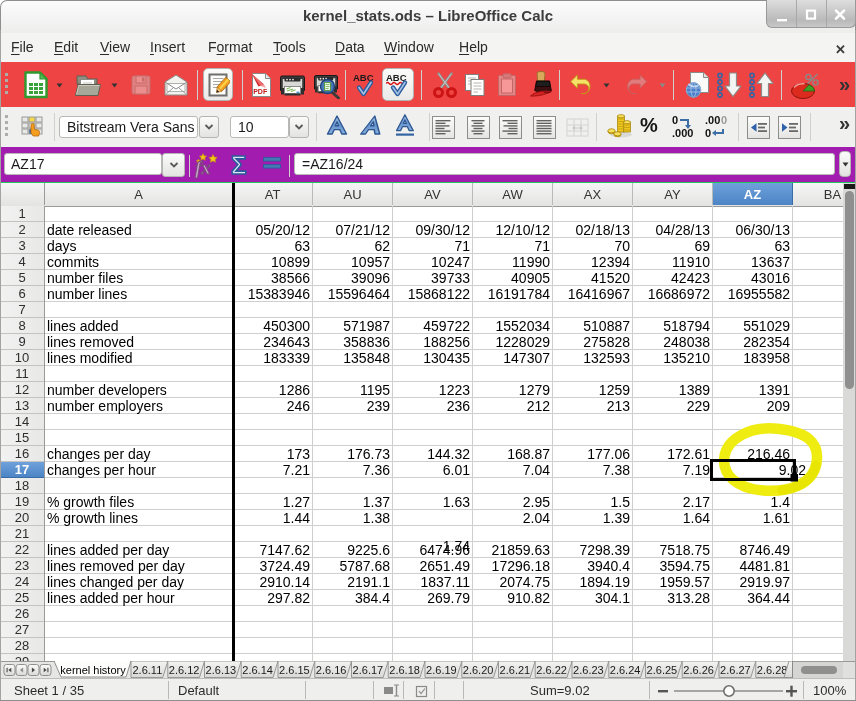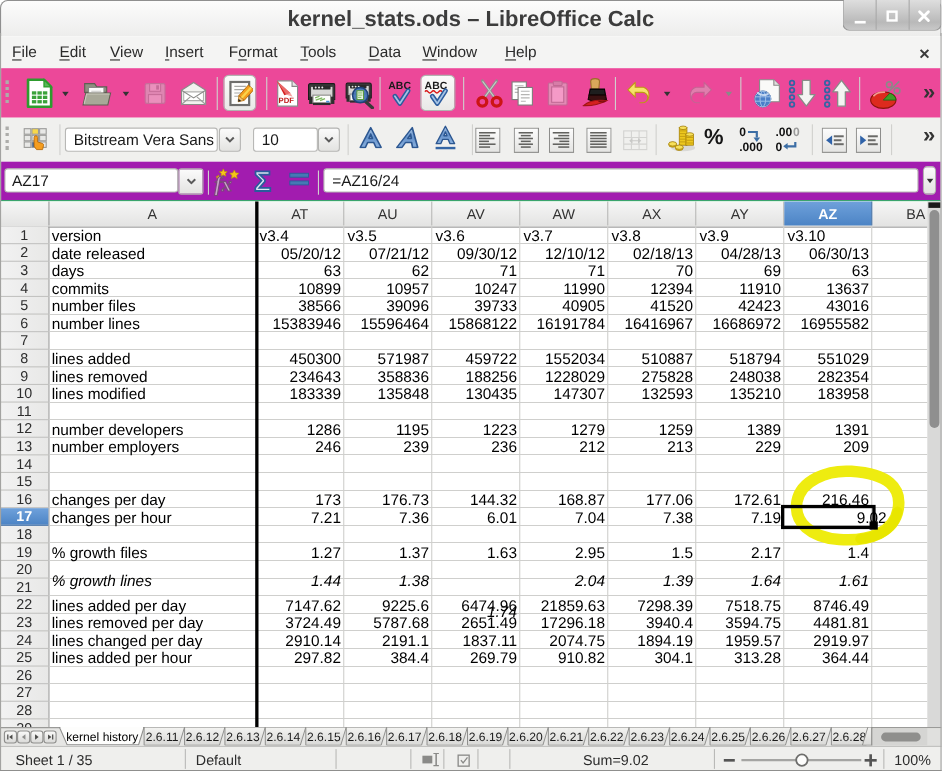--- a/index.html
+++ b/index.html
@@ -2,32 +2,32 @@
 <html><head>
 <meta charset="utf-8">
 <style>
 html,body{margin:0;padding:0;width:856px;height:701px;overflow:hidden;background:#fff;
   font-family:"Liberation Sans",sans-serif;}
 #app{position:absolute;left:0;top:0;width:856px;height:701px;}
 .abs{position:absolute;}
 
 #titlebar{left:0;top:0;width:854px;height:32px;border:1px solid #8f8f8f;border-bottom:none;
   border-radius:7px 7px 0 0;background:linear-gradient(#fcfcfc,#ededec);}
-#title-text{left:0;top:7px;width:856px;text-align:center;font-weight:bold;font-size:20px;color:#3c3c3c;}
+#title-text{left:0;top:7px;width:856px;text-align:center;font-weight:bold;font-size:15px;color:#3c3c3c;}
 #winbtns{left:766px;top:0;width:88px;height:27px;background:linear-gradient(#dedede,#b9b9b9 75%,#c8c8c8);
   border:1px solid #999;border-top:none;border-radius:0 0 6px 6px;}
 #winbtns .bsep{position:absolute;top:0;width:1px;height:27px;background:#a8a8a8;}
 #winbtns svg{position:absolute;top:8px;}
 
 #menubar{left:1px;top:33px;width:854px;height:29px;background:#f4f4f3;}
 .menu-item{position:absolute;top:39px;font-size:14px;color:#2a2a2a;}
 .menu-item u{text-decoration:underline;text-underline-offset:2px;}
 #menu-close{left:835px;top:42px;font-size:13px;font-weight:bold;color:#3a3a3a;}
 
-#toolbar1{left:1px;top:62px;width:854px;height:45px;background:#ec4899;}
+#toolbar1{left:1px;top:62px;width:854px;height:45px;background:#ef4444;}
 #toolbar2{left:1px;top:107px;width:854px;height:40px;background:#f0f0ee;}
 #formulabar{left:1px;top:147px;width:854px;height:35px;background:#a21caf;border-bottom:7px solid #22c55e;}
 .grip{position:absolute;left:4px;width:3px;background-image:repeating-linear-gradient(to bottom,#adadaa 0 3px,transparent 3px 6px);}
 .tsep{position:absolute;width:1px;background:#d0d0cd;}
 .ibtn{position:absolute;}
 .combo{position:absolute;background:#fff;border:1px solid #b8b8b6;border-radius:3px;font-size:14px;color:#1a1a1a;}
 .combo-btn{position:absolute;background:linear-gradient(#fbfbfb,#e3e3e1);border:1px solid #b4b4b2;border-radius:3px;}
 .combo-btn svg{position:absolute;left:50%;top:50%;transform:translate(-50%,-50%);}
 .chev{width:10px;height:6px;}
 
@@ -547,30 +547,20 @@
 <div class="rowhead" style="top:448px;">29</div>
       </div>
     <div id="cells">
         <div class="vline" style="left:267px;"></div>
 <div class="vline" style="left:347px;"></div>
 <div class="vline" style="left:427px;"></div>
 <div class="vline" style="left:507px;"></div>
 <div class="vline" style="left:587px;"></div>
 <div class="vline" style="left:667px;"></div>
 <div class="vline" style="left:747px;"></div>
-        <div class="row" style="top:0px;">
-          <span class="c0">version</span>
-          <span class="ver" style="left:191px;">v3.4</span>
-          <span class="ver" style="left:271px;">v3.5</span>
-          <span class="ver" style="left:351px;">v3.6</span>
-          <span class="ver" style="left:431px;">v3.7</span>
-          <span class="ver" style="left:511px;">v3.8</span>
-          <span class="ver" style="left:591px;">v3.9</span>
-          <span class="ver" style="left:671px;">v3.10</span>
-        </div>
 <div class="row" style="top:16px;">
           <span class="c0">date released</span>
           <span class="num" style="left:188px;">05/20/12</span>
           <span class="num" style="left:268px;">07/21/12</span>
           <span class="num" style="left:348px;">09/30/12</span>
           <span class="num" style="left:428px;">12/10/12</span>
           <span class="num" style="left:508px;">02/18/13</span>
           <span class="num" style="left:588px;">04/28/13</span>
           <span class="num" style="left:668px;">06/30/13</span>
         </div>
@@ -687,21 +677,21 @@
 <div class="row" style="top:288px;">
           <span class="c0">% growth files</span>
           <span class="num" style="left:188px;">1.27</span>
           <span class="num" style="left:268px;">1.37</span>
           <span class="num" style="left:348px;">1.63</span>
           <span class="num" style="left:428px;">2.95</span>
           <span class="num" style="left:508px;">1.5</span>
           <span class="num" style="left:588px;">2.17</span>
           <span class="num" style="left:668px;">1.4</span>
         </div>
-<div class="row" style="top:314px;font-style:italic;">
+<div class="row" style="top:304px;">
           <span class="c0">% growth lines</span>
           <span class="num" style="left:188px;">1.44</span>
           <span class="num" style="left:268px;">1.38</span>
           <span class="num" style="left:348px;margin-top:28px;">1.74</span>
           <span class="num" style="left:428px;">2.04</span>
           <span class="num" style="left:508px;">1.39</span>
           <span class="num" style="left:588px;">1.64</span>
           <span class="num" style="left:668px;">1.61</span>
         </div>
 <div class="row" style="top:336px;">

